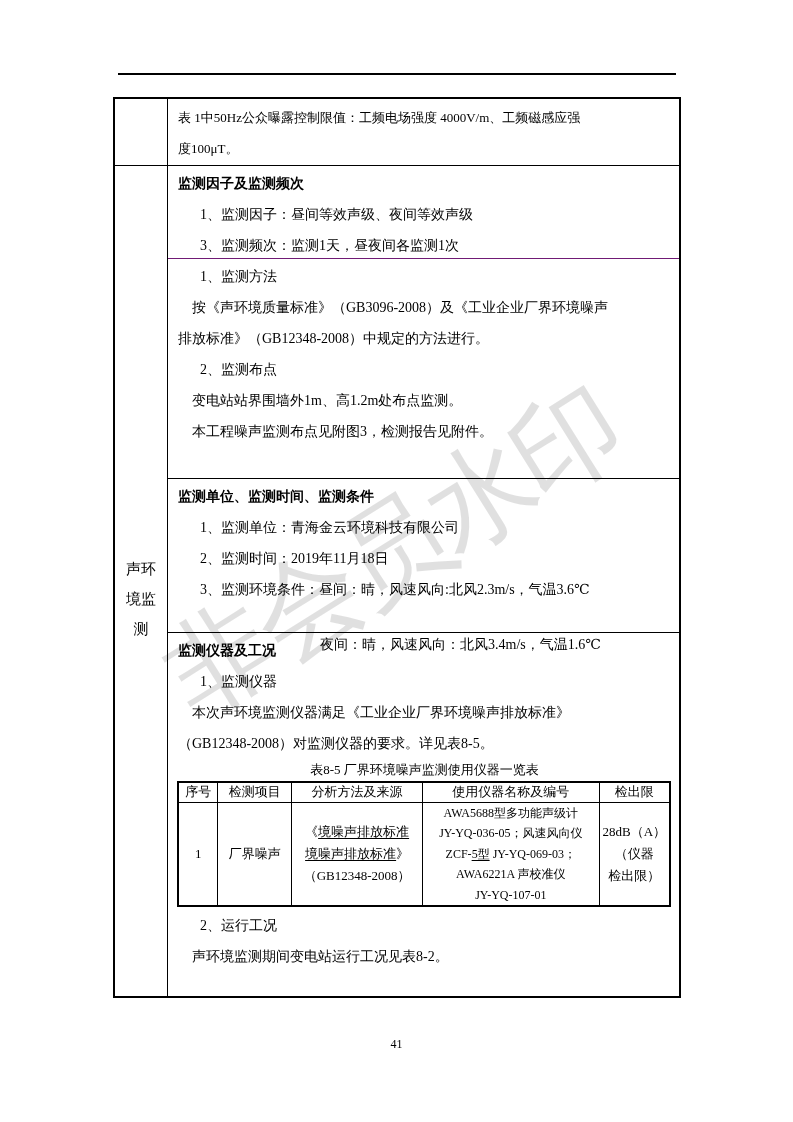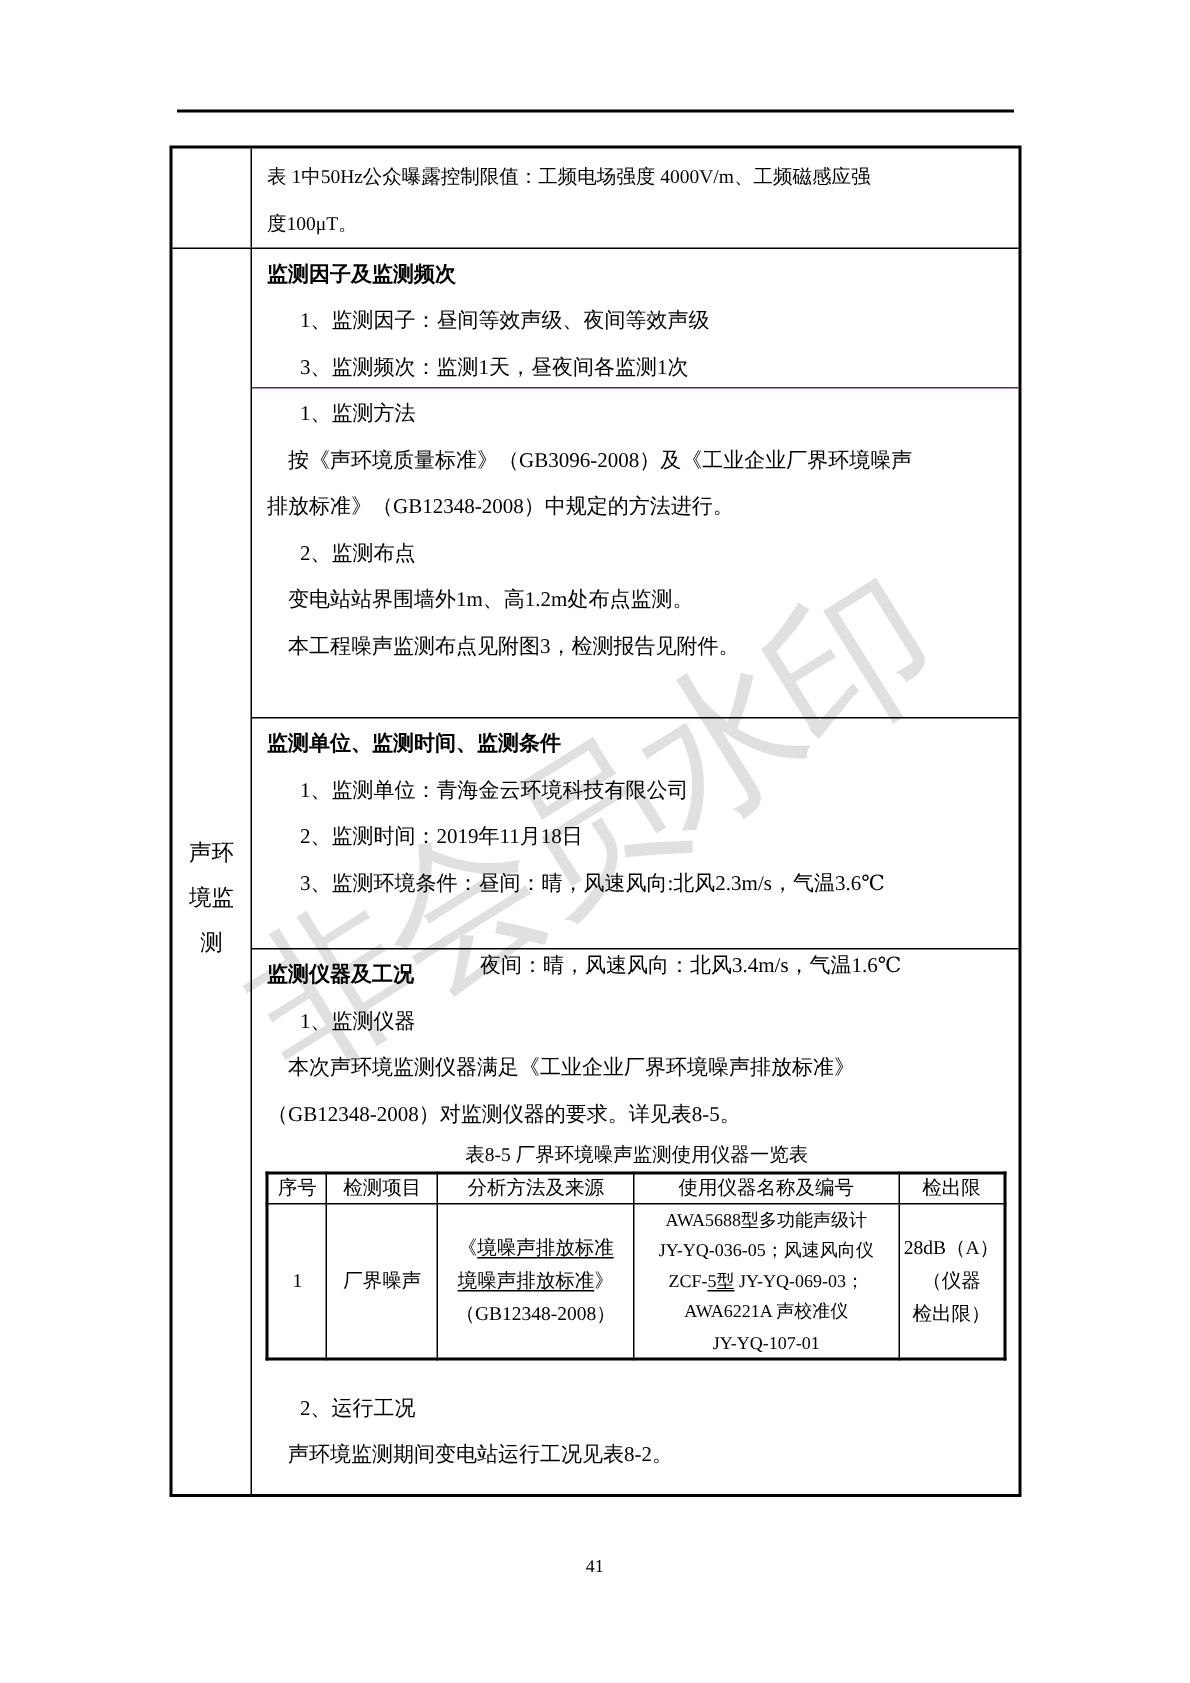--- a/index.html
+++ b/index.html
@@ -35,21 +35,21 @@
   .sec { box-sizing:border-box; padding:2px 8px 0 10px; font-size:14px; }
   .sec1 { flex:none; height:93px; border-bottom:1px solid #701a75; }
   .sec2 { flex:none; height:220px; border-bottom:1px solid #000; }
   .sec3 { flex:none; height:154px; border-bottom:1px solid #000; }
   .sec4 { flex:1; }
   .ln { line-height:31px; white-space:pre-line; }
   .hd { font-weight:bold; }
   .i1 { text-indent:14px; }
   .i2 { padding-left:22px; }
   .night { padding-left:142px;margin-top:24px; }
-  .mt3 { margin-top:17px; }
+  .mt3 { margin-top:3px; }
   
   .tbl-caption { text-align:center; font-size:13px; line-height:22px; }
   .itable { border-collapse:collapse; margin-left:-1px; border:2px solid #000; table-layout:fixed; }
   .itable th, .itable td { border:1px solid #000; text-align:center; font-weight:normal; padding:0 2px; box-sizing:border-box; vertical-align:middle; }
   .itable th { height:20px; font-size:13px; }
   .c-no { width:40px; }  .c-item { width:74px; }  .c-method { width:131px; }
   .c-inst { width:177px; } .c-limit { width:71px; }
   .data-row td { height:104px; }
   .cell-no, .cell-item { font-size:13px; }
   .method { font-size:13px; line-height:22px; }

